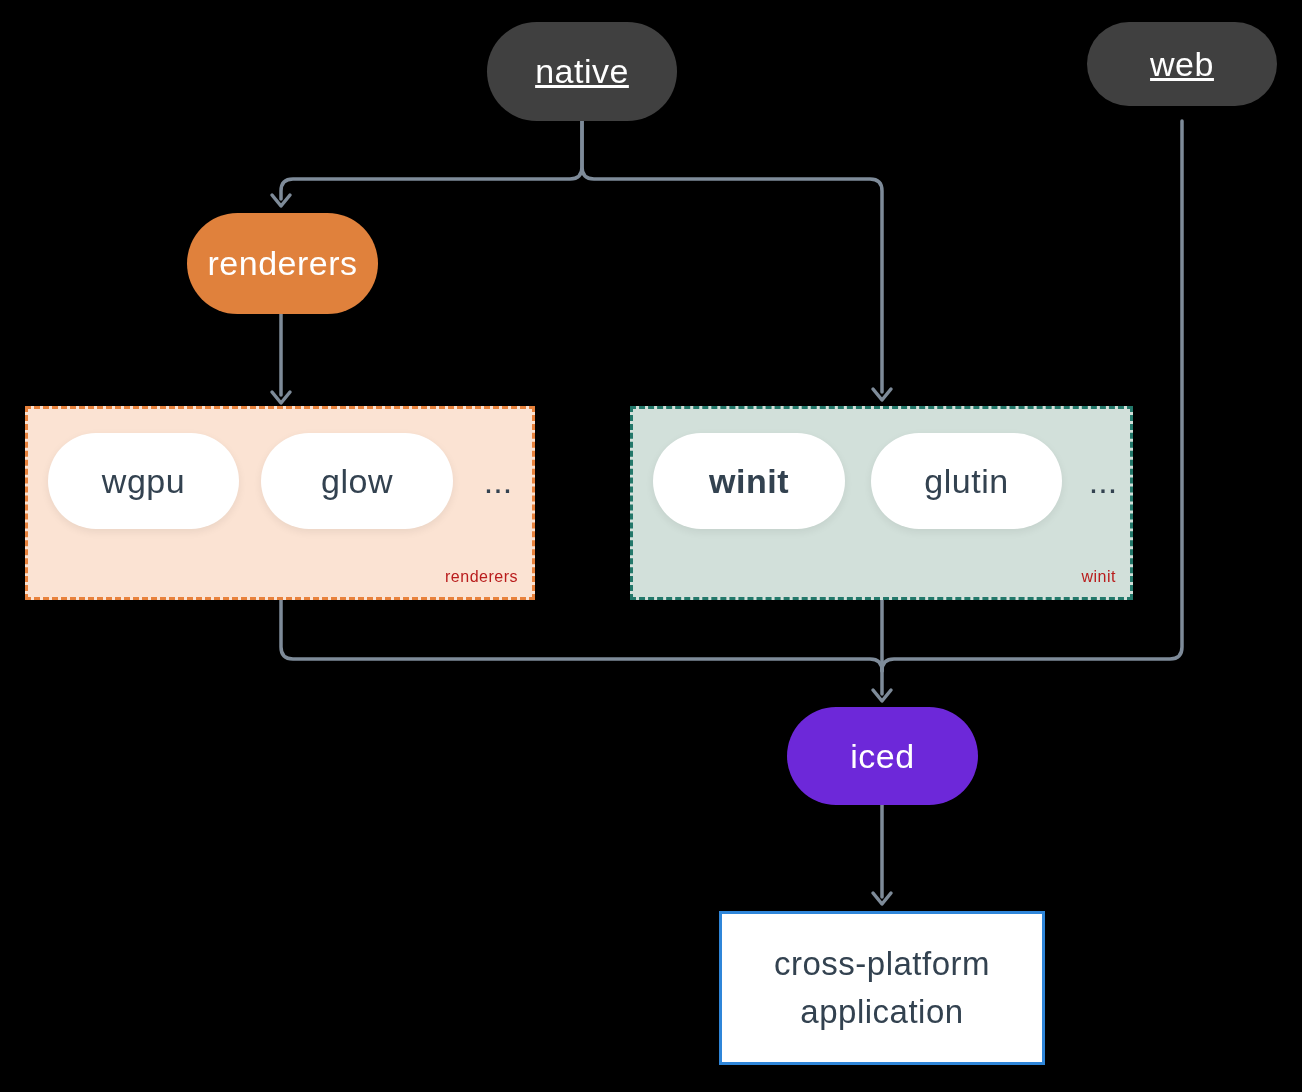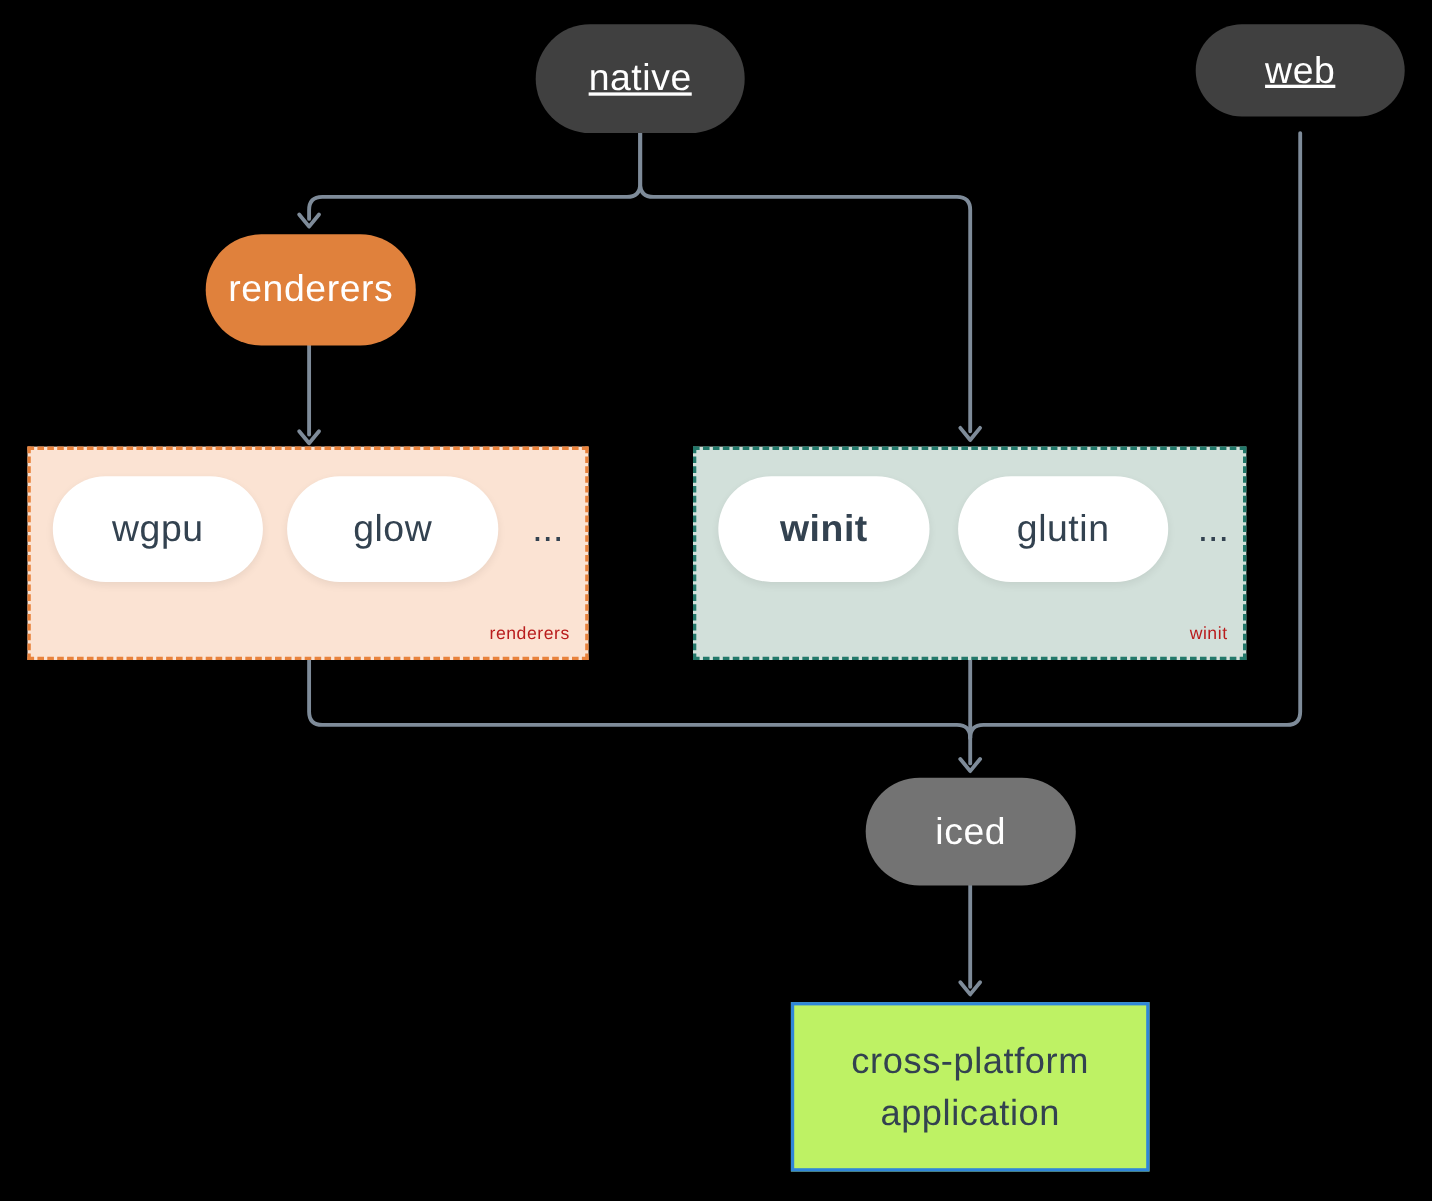--- a/index.html
+++ b/index.html
@@ -41,21 +41,21 @@
   .pill.native, .pill.web {
     background: #404040;
     color: #ffffff;
     text-decoration: underline;
   }
   .pill.graphics {
     background: #e0813c;
     color: #ffffff;
   }
   .pill.iced {
-    background: #737373;
+    background: #6d28d9;
     color: #ffffff;
   }
   .pill.white {
     background: #ffffff;
     color: #334250;
     box-shadow: 0 3px 8px rgba(0,0,0,0.07);
   }
   .group {
     position: absolute;
     box-sizing: border-box;
@@ -80,21 +80,21 @@
     position: absolute;
     right: 14px;
     bottom: 11px;
     color: #b91c1c;
     font-size: 16px;
     letter-spacing: 0.5px;
   }
   .app-box {
     position: absolute;
     box-sizing: border-box;
-    background: #bef264;
+    background: #ffffff;
     border: 3px solid #2f86d9;
     display: flex;
     flex-direction: column;
     align-items: center;
     justify-content: center;
     color: #334250;
     font-size: 33px;
     line-height: 48px;
     letter-spacing: 0.5px;
     text-align: center;

